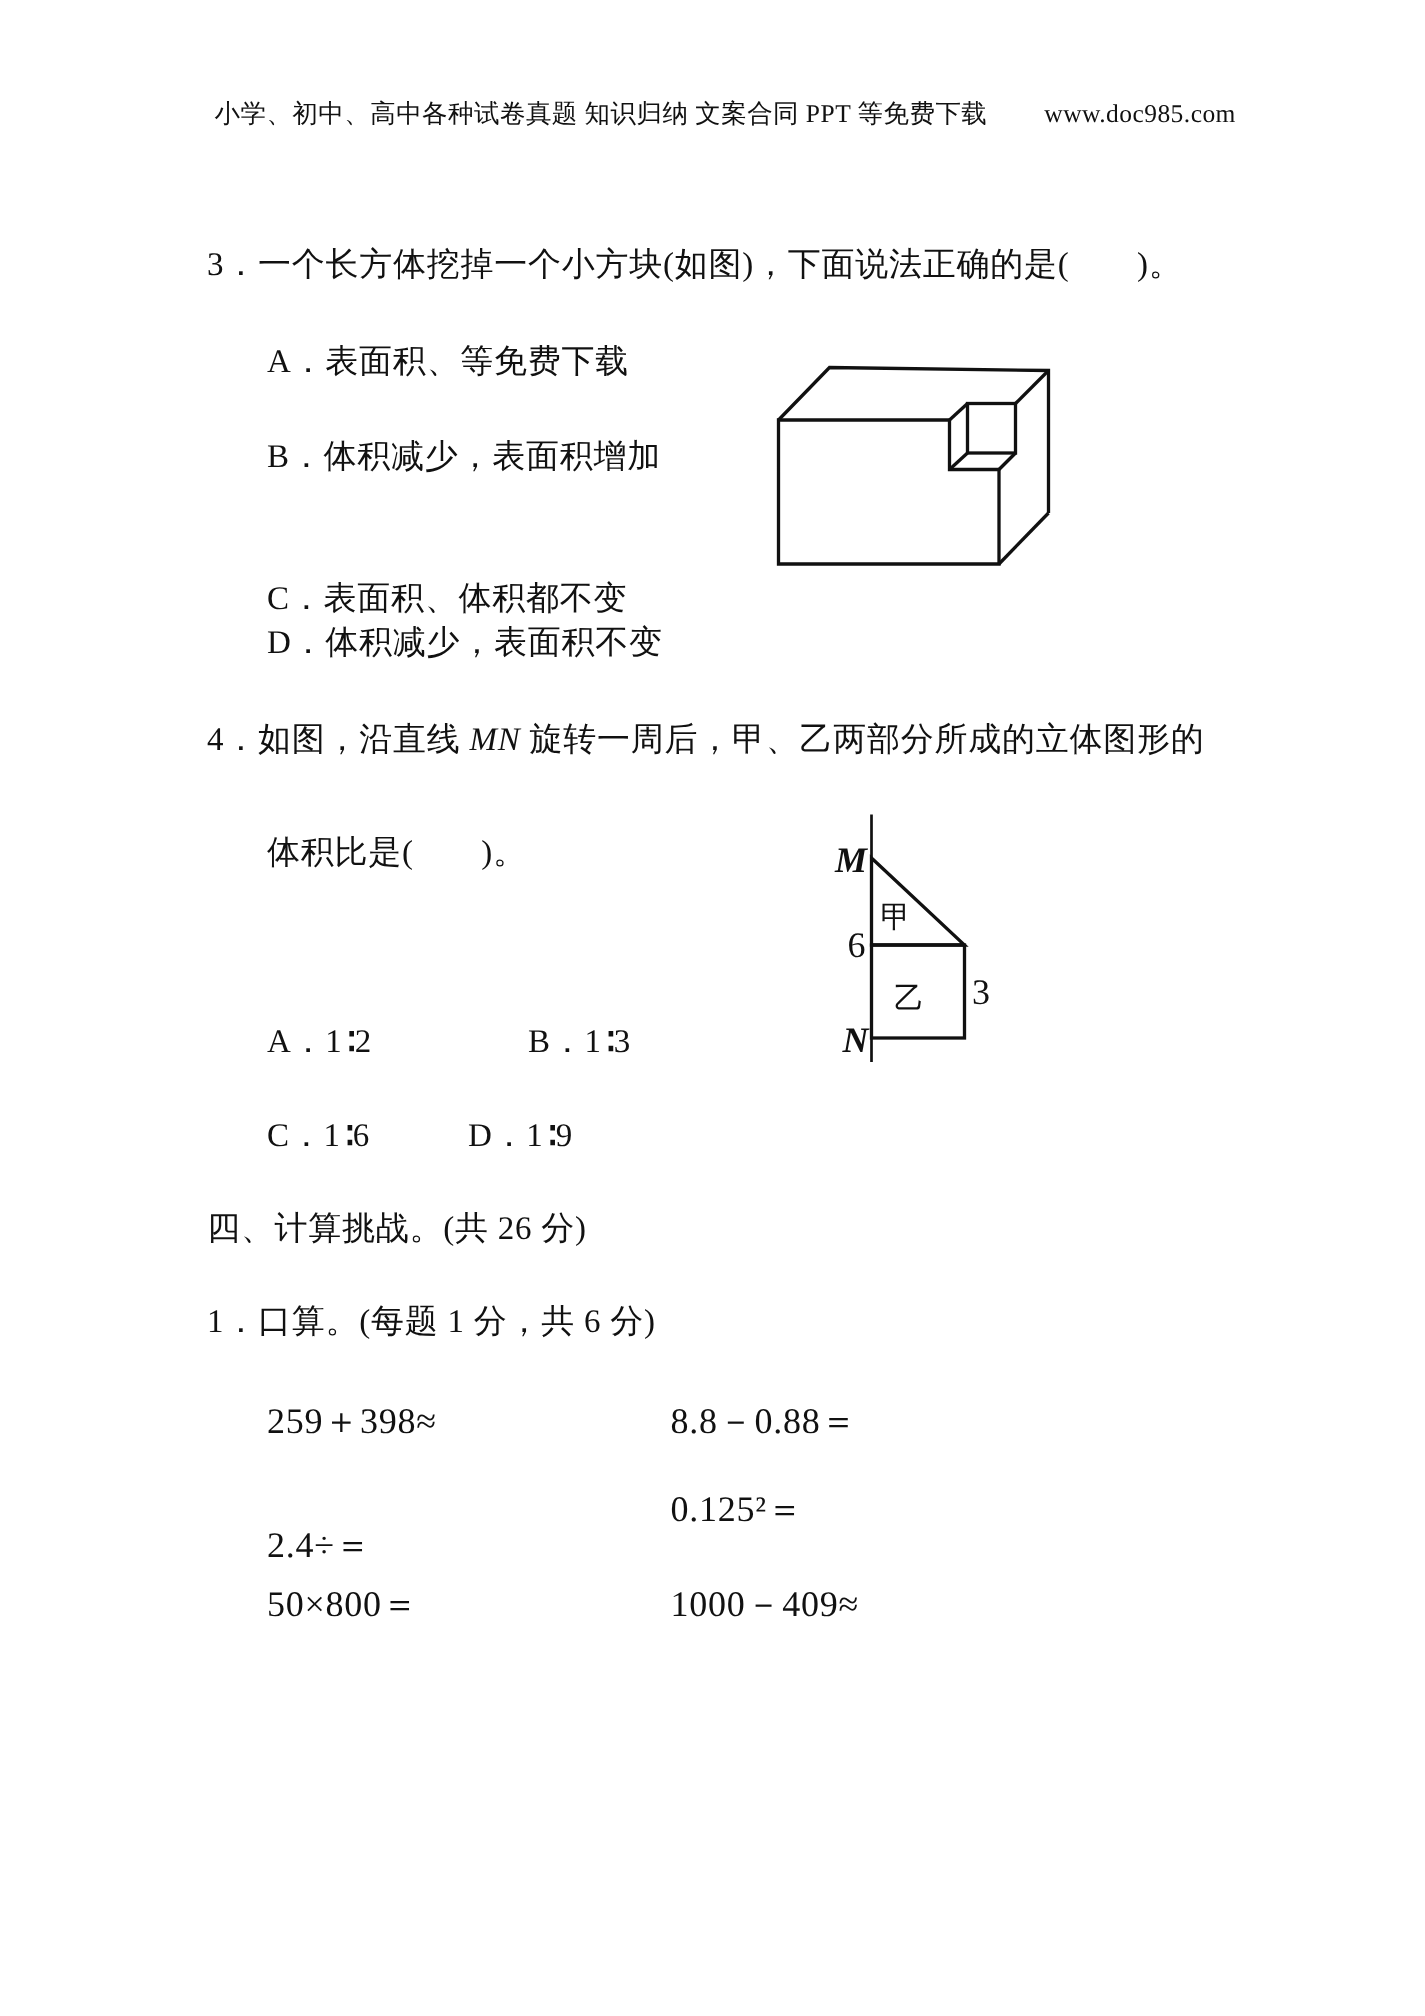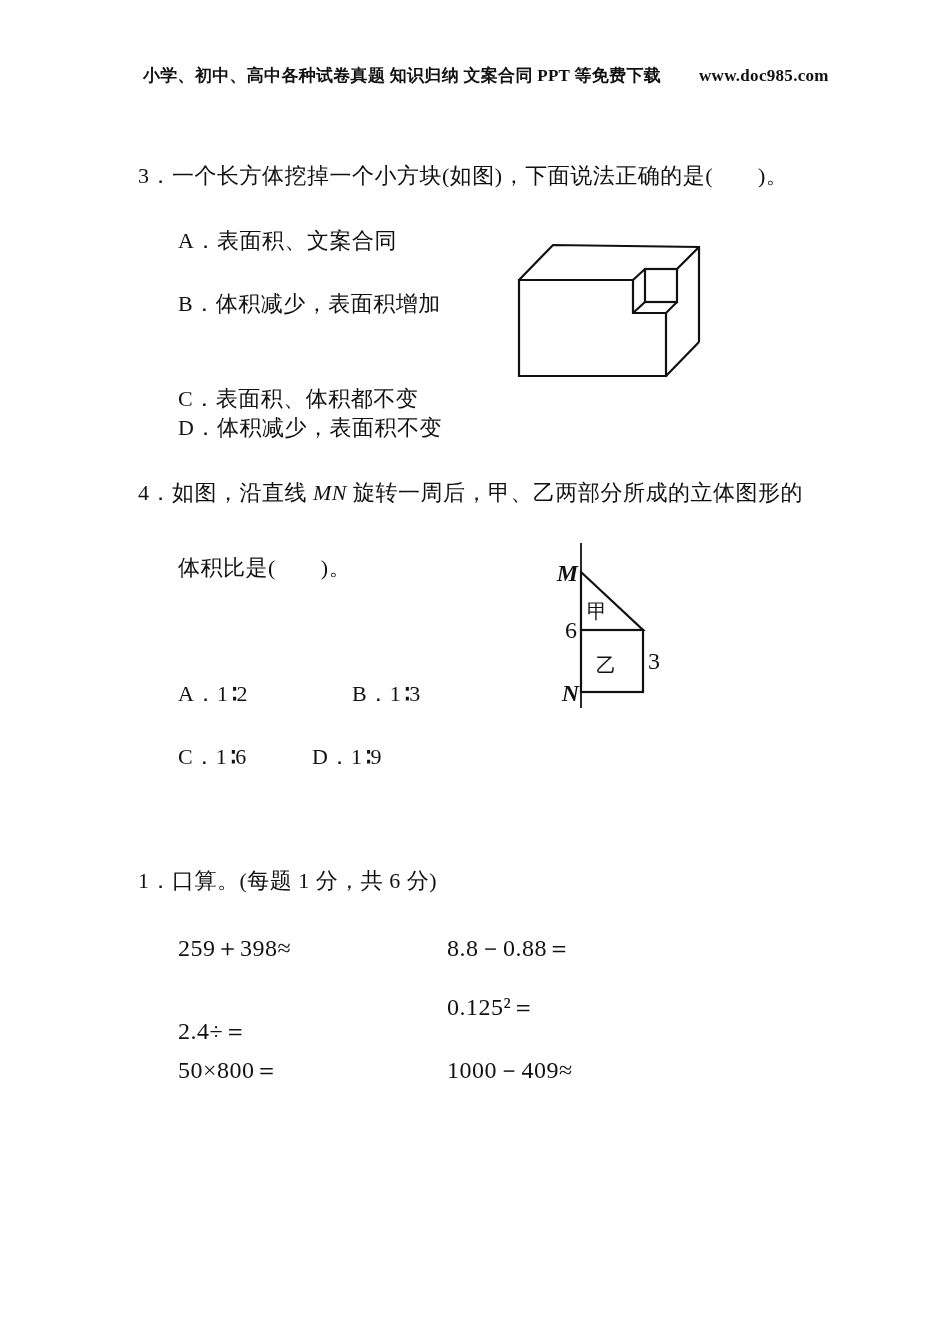--- a/index.html
+++ b/index.html
@@ -37,26 +37,26 @@
   svg.fig text { fill: #111111; font-family: "Liberation Serif", "DejaVu Serif", serif; }
   svg.fig .lbl-mn { font-size: 24px; font-style: italic; font-weight: bold; }
   svg.fig .lbl-num { font-size: 24px; }
   svg.fig .lbl-cjk { font-size: 20px; }
 </style>
 </head>
 <body>
 
 <div class="page">
 
-  <div class="t hdr" style="left:143px; top:66px;font-weight:bold;">
+  <div class="t hdr" style="left:143px; top:66px;">
     <span>小学、初中、高中各种试卷真题 知识归纳 文案合同 PPT 等免费下载</span><span class="url">www.doc985.com</span>
   </div>
 
   <div class="t" style="left:138px; top:163px;">3．一个长方体挖掉一个小方块(如图)，下面说法正确的是(　　)。</div>
-  <div class="t" style="left:178px; top:228px;">A．表面积、文案合同</div>
+  <div class="t" style="left:178px; top:228px;">A．表面积、等免费下载</div>
   <div class="t" style="left:178px; top:291px;">B．体积减少，表面积增加</div>
   <div class="t" style="left:178px; top:342px;margin-top:44px;">C．表面积、体积都不变</div>
   <div class="t" style="left:178px; top:415px;">D．体积减少，表面积不变</div>
 
   <svg class="fig" style="left:512px; top:238px;" width="195" height="146" viewBox="0 0 195 146">
     <path class="ln" d="M7,42 L121,42 L121,75 L154,75 L154,138 L7,138 Z"></path>
     <polyline class="ln" points="7,42 41,7 187,9 187,104"></polyline>
     <line class="ln" x1="154" y1="138" x2="187" y2="104"></line>
     <rect class="ln" x="133" y="31" width="32" height="33"></rect>
     <line class="ln" x1="121" y1="42" x2="133" y2="31"></line>
@@ -80,20 +80,21 @@
     <text class="lbl-cjk" x="54" y="132" text-anchor="middle">乙</text>
     <text class="lbl-num" x="96" y="129">3</text>
     <text class="lbl-mn" x="27" y="161" text-anchor="end">N</text>
   </svg>
 
   <div class="t" style="left:178px; top:681px;">A．1∶2</div>
   <div class="t" style="left:352px; top:681px;">B．1∶3</div>
   <div class="t" style="left:178px; top:744px;">C．1∶6</div>
   <div class="t" style="left:312px; top:744px;">D．1∶9</div>
 
+  <div class="t" style="left:138px; top:806px;">四、计算挑战。(共 26 分)</div>
   <div class="t" style="left:138px; top:868px;">1．口算。(每题 1 分，共 6 分)</div>
 
   <div class="t math" style="left:178px; top:935px;">259＋398≈</div>
   <div class="t math" style="left:447px; top:935px;">8.8－0.88＝</div>
   <div class="t math" style="left:178px; top:994px;margin-top:24px;">2.4÷＝</div>
   <div class="t math" style="left:447px; top:994px;">0.125²＝</div>
   <div class="t math" style="left:178px; top:1057px;">50×800＝</div>
   <div class="t math" style="left:447px; top:1057px;">1000－409≈</div>
 
 

